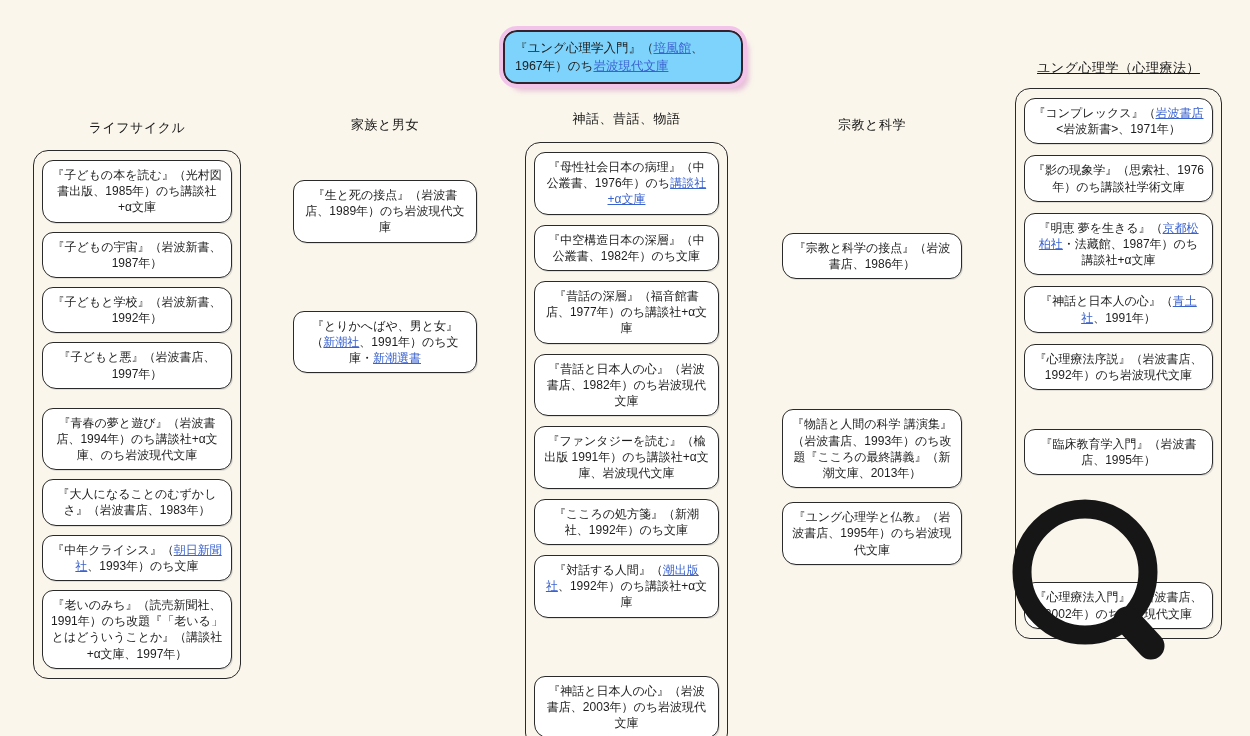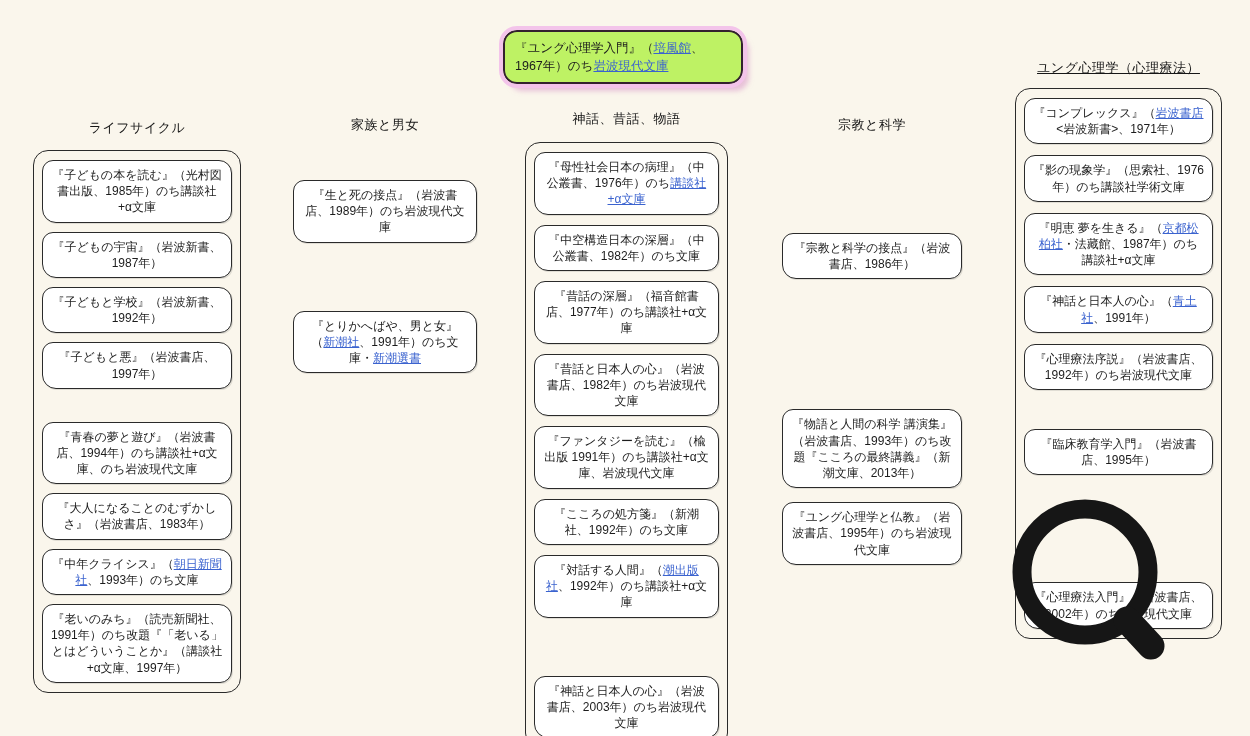--- a/index.html
+++ b/index.html
@@ -42,35 +42,35 @@
     font-size: 12px;
     line-height: 1.35;
     box-shadow: 1px 1px 0 rgba(40,40,40,.12);
     text-align: center;
   }
   .col1 { gap: 9px; }
   .col2 { gap: 12px; }
   .col3 { gap: 10px; }
   .col4 { gap: 14px; }
   .col5 { gap: 11px; }
-  .col1 .card:nth-child(5) { margin-top: 24px; }
+  .col1 .card:nth-child(5) { margin-top: 10px; }
   .col2 .card:nth-child(2) { margin-top: 56px; }
   .col3 .card:nth-child(8) { margin-top: 48px; }
   .col4 .card:nth-child(2) { margin-top: 116px; }
   .col5 .card:nth-child(6) { margin-top: 28px; }
   .col5 .card:nth-child(7) { margin-top: 96px; }
 
   a.lnk { color: #3b63cf; text-decoration: underline; cursor: pointer; }
 
   
   .cloud {
     position: absolute;
     left: 503px; top: 30px;
     width: 240px;
-    background: #bef264;
+    background: #7dd3fc;
     border: 2px solid #33222e;
     outline: 4px solid #f3c4ea;
     border-radius: 14px;
     padding: 7px 10px;
     font-size: 12.5px;
     line-height: 1.45;
     box-shadow: 6px 7px 5px rgba(216,150,200,.55);
     z-index: 3;
   }
 

